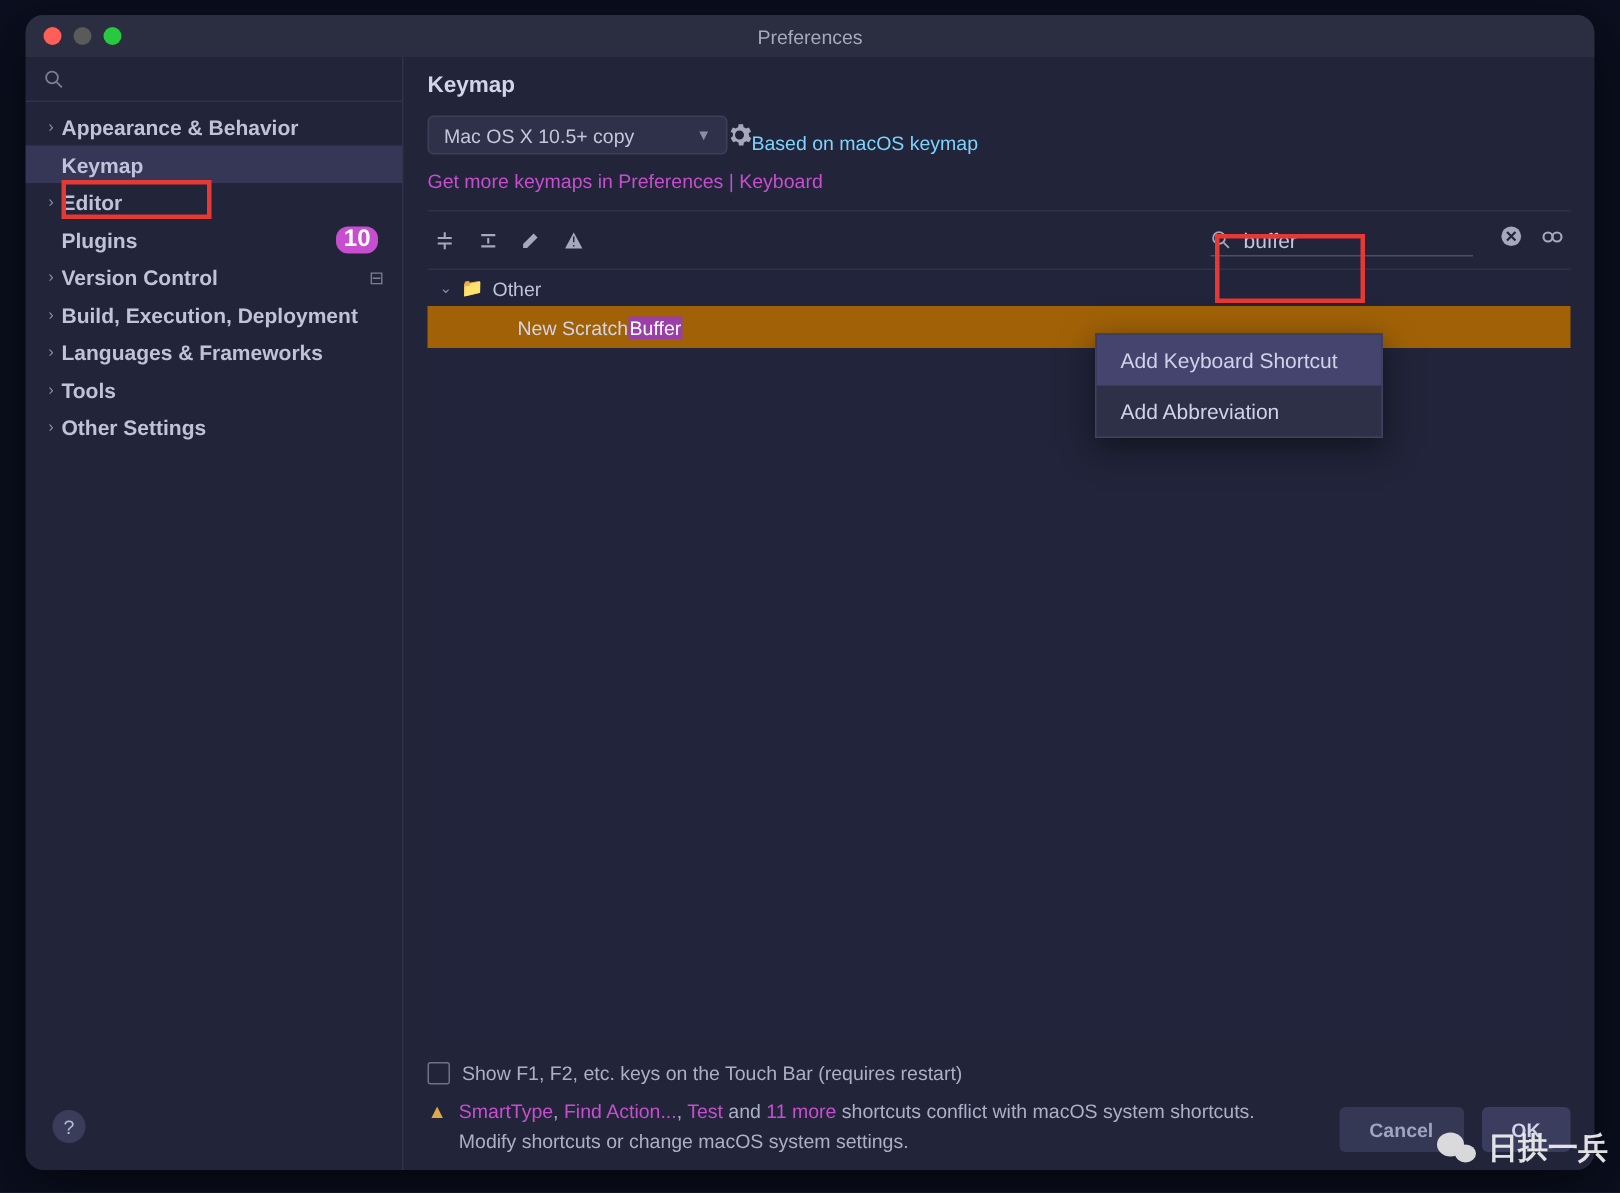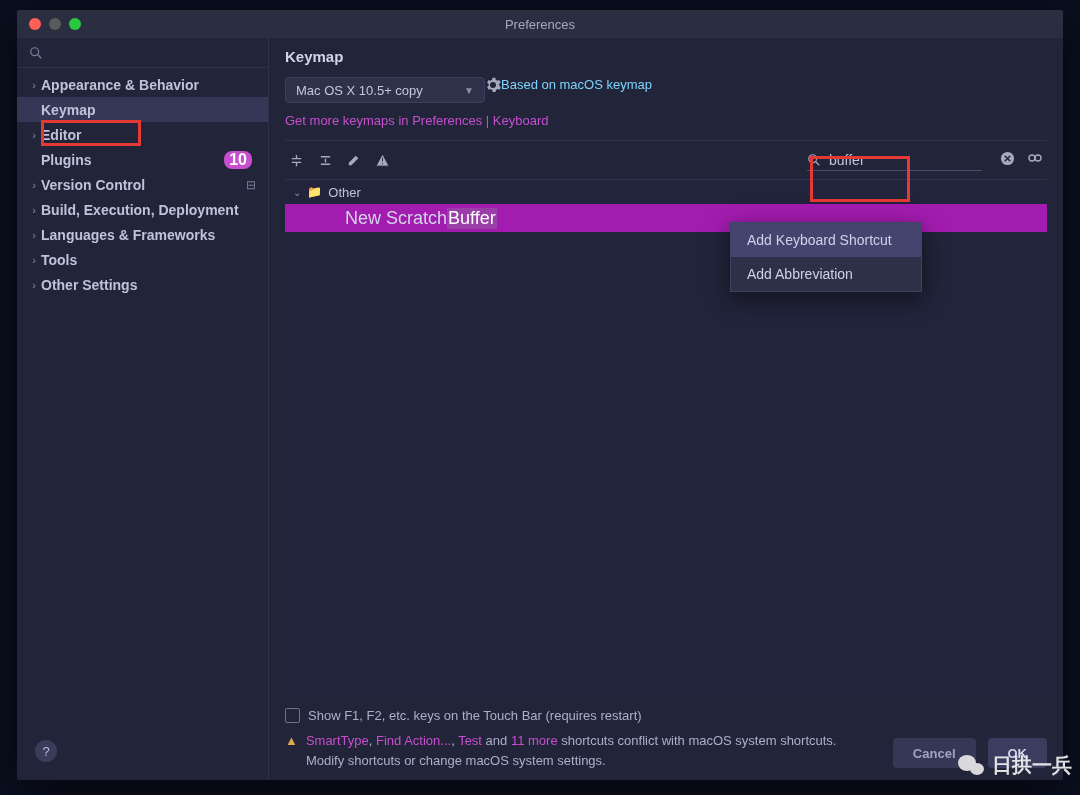--- a/index.html
+++ b/index.html
@@ -1,17 +1,17 @@
 <!DOCTYPE html>
 <html><head>
 <meta charset="utf-8">
 <style>
   * { box-sizing: border-box; margin: 0; padding: 0; font-family: -apple-system, BlinkMacSystemFont, "Segoe UI", Arial, sans-serif; }
   body { background: #0b0f1f; width: 1080px; height: 795px; overflow: hidden; position: relative; }
-  .window { position: absolute; left: 17px; top: 10px; width: 1046px; height: 770px; background: #22253a; border-radius: 2px; box-shadow: 0 10px 40px rgba(0,0,0,0.6); overflow: hidden; }
+  .window { position: absolute; left: 17px; top: 10px; width: 1046px; height: 770px; background: #22253a; border-radius: 12px; box-shadow: 0 10px 40px rgba(0,0,0,0.6); overflow: hidden; }
   .titlebar { height: 28px; background: #2b2e41; display: flex; align-items: center; position: relative; }
   .traffic { display: flex; gap: 8px; padding-left: 12px; }
   .traffic span { width: 12px; height: 12px; border-radius: 50%; display: inline-block; }
   .tl-close { background: #ff5f57; }
   .tl-min { background: #5a5a5a; }
   .tl-max { background: #28c840; }
   .titlebar-title { position: absolute; left: 50%; transform: translateX(-50%); color: #a6a9bb; font-size: 13px; }
   .body { display: flex; height: calc(100% - 28px); }
   .sidebar { width: 252px; border-right: 1px solid #2f3248; display: flex; flex-direction: column; }
   .side-search { height: 30px; border-bottom: 1px solid #2f3248; display: flex; align-items: center; padding-left: 12px; }
@@ -23,39 +23,39 @@
   .tree-item.child .lbl { font-weight: 600; }
   .tree-item.child { padding-left: 24px; }
   .tree-item.selected { background: #363757; }
   .tree-item .badge { background: #c64ecf; color: #fff; font-size: 16px; border-radius: 8px; padding: 0 5px; position: absolute; right: 16px; font-weight: 600; }
   .tree-item .repo-ico { position: absolute; right: 12px; color: #7a7e99; font-size: 12px; }
   .highlight-box { position: absolute; border: 3px solid #e53935; pointer-events: none; }
   .hl1 { left: 24px; top: 110px; width: 100px; height: 26px; }
   .hl2 { left: 793px; top: 146px; width: 100px; height: 46px; }
   .main { flex: 1; display: flex; flex-direction: column; padding: 10px 16px 10px 16px; position: relative; }
   .main-title { color: #d1d5e8; font-size: 15px; font-weight: 700; margin-bottom: 12px; }
-  .scheme-row { display: flex; align-items: flex-start; margin-bottom: 6px; }
+  .scheme-row { display: flex; align-items: flex-end; margin-bottom: 6px; }
   .scheme-dd { width: 200px; height: 26px; background: #2e3149; border: 1px solid #3c3f58; border-radius: 4px; color: #c3c7dc; font-size: 13px; display: flex; align-items: center; justify-content: space-between; padding: 0 10px; cursor: pointer; }
   .scheme-dd .arr { color: #8a8ea5; font-size: 10px; }
   .gear { color: #a6a9bb; cursor: pointer; }
   .based { color: #7dd3fc; font-size: 13px; }
   .more-link { color: #c64ecf; font-size: 13px; cursor: pointer; margin-top: 4px; }
   .toolbar { height: 40px; border-top: 1px solid #2f3248; border-bottom: 1px solid #2f3248; margin-top: 12px; display: flex; align-items: center; padding: 0 4px; }
   .tb-icons { display: flex; gap: 14px; align-items: center; }
   .tb-icons .ico { color: #a6a9bb; cursor: pointer; display: inline-flex; }
   .tb-spacer { flex: 1; }
   .search-box { display: flex; align-items: center; gap: 8px; width: 175px; border-bottom: 1px solid #4a4e6b; padding: 2px 0; }
   .search-box input { background: transparent; border: none; outline: none; color: #c3c7dc; font-size: 14px; width: 130px; }
   .tb-right { display: flex; align-items: center; gap: 12px; margin-left: 18px; }
   .clear-ico, .find-act-ico { color: #a6a9bb; cursor: pointer; }
   .tree-area { flex: 1; background: #21243a; position: relative; margin-top: 0; }
   .grp-row { display: flex; align-items: center; height: 24px; padding-left: 8px; color: #bfc3d9; font-size: 13px; gap: 6px; cursor: pointer; }
   .grp-row .fold { color: #8a8ea5; font-size: 10px; }
   .grp-row .fico { color: #7a7e99; font-size: 12px; }
-  .action-row { display: flex; align-items: center; height: 28px; padding-left: 60px; color: #d1d5e8; font-size: 18px; background: #a21caf; cursor: pointer; }
+  .action-row { display: flex; align-items: center; height: 28px; padding-left: 60px; color: #d1d5e8; font-size: 13px; background: #a16207; cursor: pointer; }
   .action-row .match { background: #9a3fa8; color: #fff; padding: 0 1px; }
   .ctx-menu { position: absolute; left: 445px; top: 42px; width: 192px; background: #2d3047; border: 1px solid #3f4363; box-shadow: 0 6px 20px rgba(0,0,0,0.5); z-index: 5; }
   .ctx-item { height: 34px; display: flex; align-items: center; padding-left: 16px; color: #cfd3e8; font-size: 14px; cursor: pointer; }
   .ctx-item.sel { background: #44446f; }
   .footer-check { display: flex; align-items: center; gap: 8px; color: #aab0c8; font-size: 13px; margin-top: 10px; }
   .footer-check .cb { width: 15px; height: 15px; border: 1px solid #6d7189; border-radius: 2px; cursor: pointer; }
   .conflict { display: flex; gap: 8px; color: #aab0c8; font-size: 13px; margin-top: 8px; line-height: 1.5; }
   .conflict .warn { color: #e0a64a; }
   .conflict .lnk { color: #c64ecf; cursor: pointer; }
   .buttons { position: absolute; right: 16px; bottom: 12px; display: flex; gap: 12px; }

